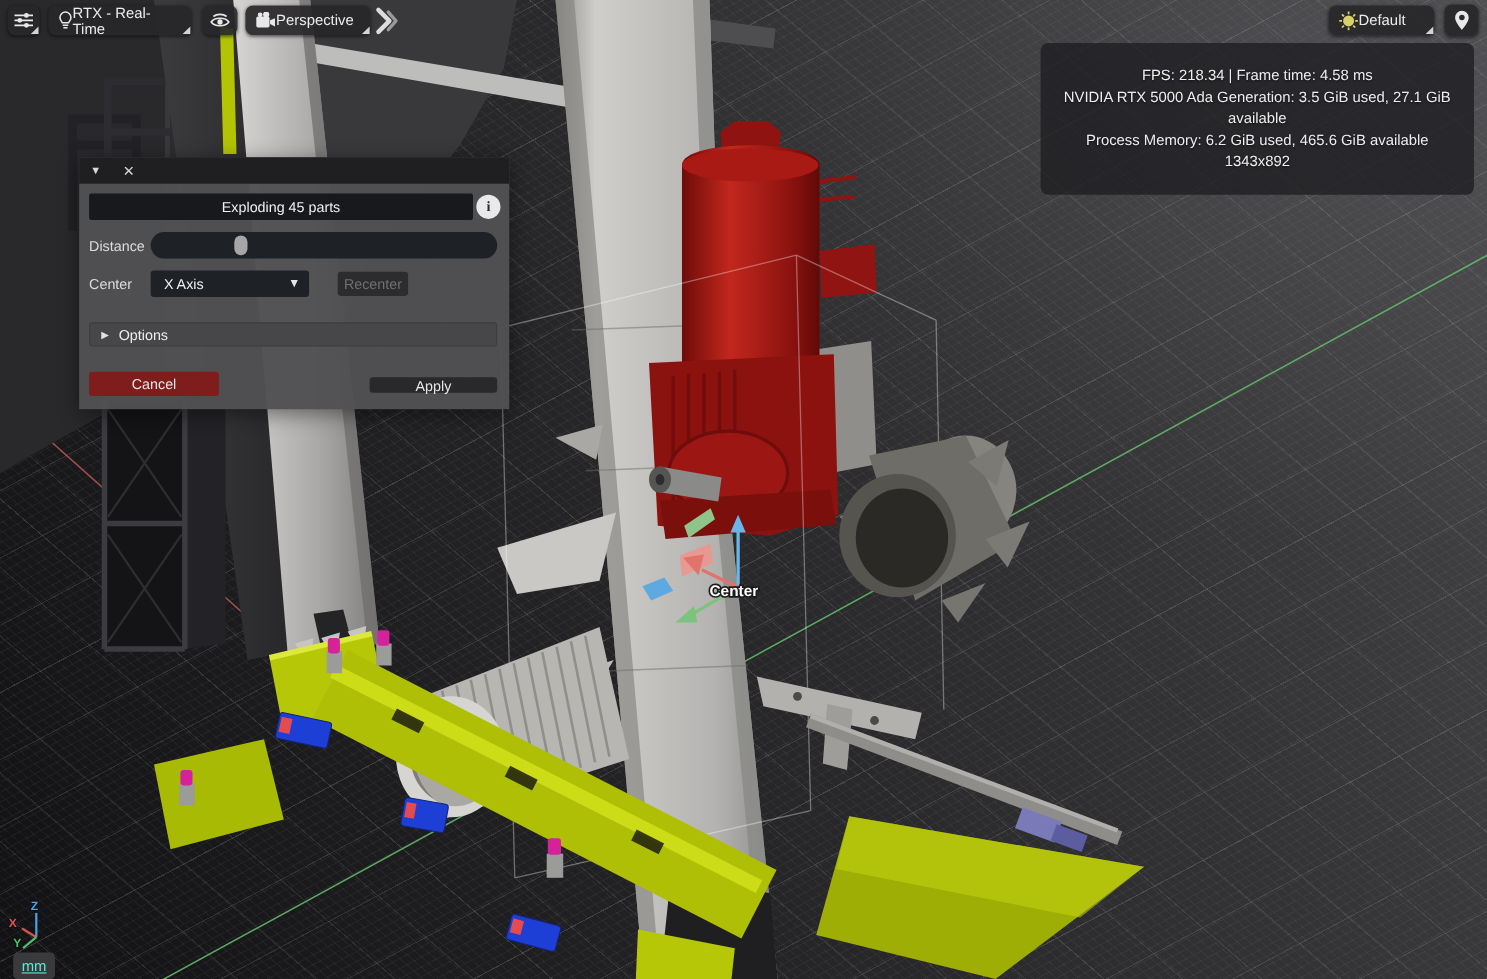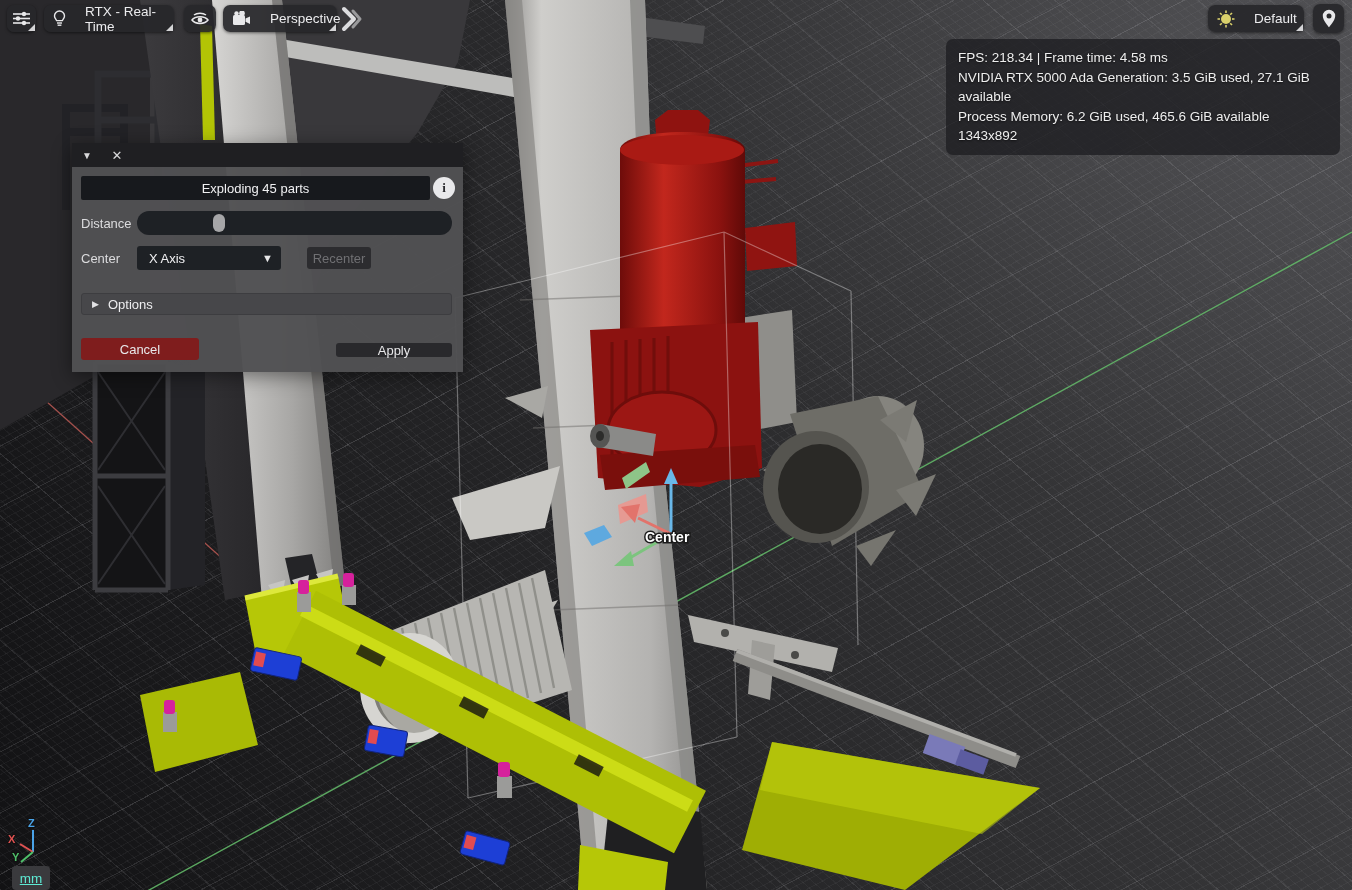--- a/index.html
+++ b/index.html
@@ -19,29 +19,29 @@
       repeating-linear-gradient(41deg,rgba(185,185,190,0.05) 0 1px,transparent 1px 7px);
   }
   svg{display:block}
   #scene{position:absolute;inset:0;}
   #scene text{font-family:"Liberation Sans",sans-serif;}
   .gizmo-label{font-size:14px;font-weight:bold;fill:#fff;paint-order:stroke;stroke:#1a1a1a;stroke-width:3px;}
   .axis-label{font-size:11px;font-weight:bold;paint-order:stroke;stroke:#111;stroke-width:2px;}
 
   
   .tbtn{position:absolute;background:rgba(39,39,42,.92);border-radius:7px;display:flex;align-items:center;
-        gap:19px;padding:0 9px;height:27px;top:5px;box-shadow:0 1px 3px rgba(0,0,0,.5);font-size:13.5px;color:#ececee;}
+        gap:0;padding:0 9px;height:27px;top:5px;box-shadow:0 1px 3px rgba(0,0,0,.5);font-size:13.5px;color:#ececee;}
   .tbtn.icon-only{padding:0;justify-content:center;}
   .notch::after{content:"";position:absolute;right:1px;bottom:1px;
         border-left:7px solid transparent;border-bottom:7px solid #d4d4d6;}
   .sicon{flex:0 0 auto;}
 
   
-  #stats{position:absolute;top:39px;left:946px;width:370px;padding:9px 12px;
-         background:rgba(30,30,33,.78);border-radius:7px;text-align:left;
+  #stats{position:absolute;top:39px;left:946px;width:370px;padding:20px 12px;
+         background:rgba(30,30,33,.78);border-radius:7px;text-align:center;
          font-size:13.5px;line-height:19.5px;color:#eeeeee;text-shadow:0 1px 2px rgba(0,0,0,.6);}
 
   
   #dialog{position:absolute;left:72px;top:143px;width:391px;height:229px;
           background:rgba(81,81,83,.97);box-shadow:0 4px 18px rgba(0,0,0,.45);font-size:13px;}
   #dialog .hdr{position:absolute;left:0;top:0;right:0;height:24px;background:#1f1f22;
           display:flex;align-items:center;color:#e2e2e4;}
   #dialog .hdr .tri{width:30px;text-align:center;font-size:10px;color:#d8d8da;cursor:pointer;}
   #dialog .hdr .ttl{flex:1;text-align:center;letter-spacing:.2px;}
   #dialog .hdr .cls{width:30px;text-align:center;font-size:13px;color:#d8d8da;cursor:pointer;}

